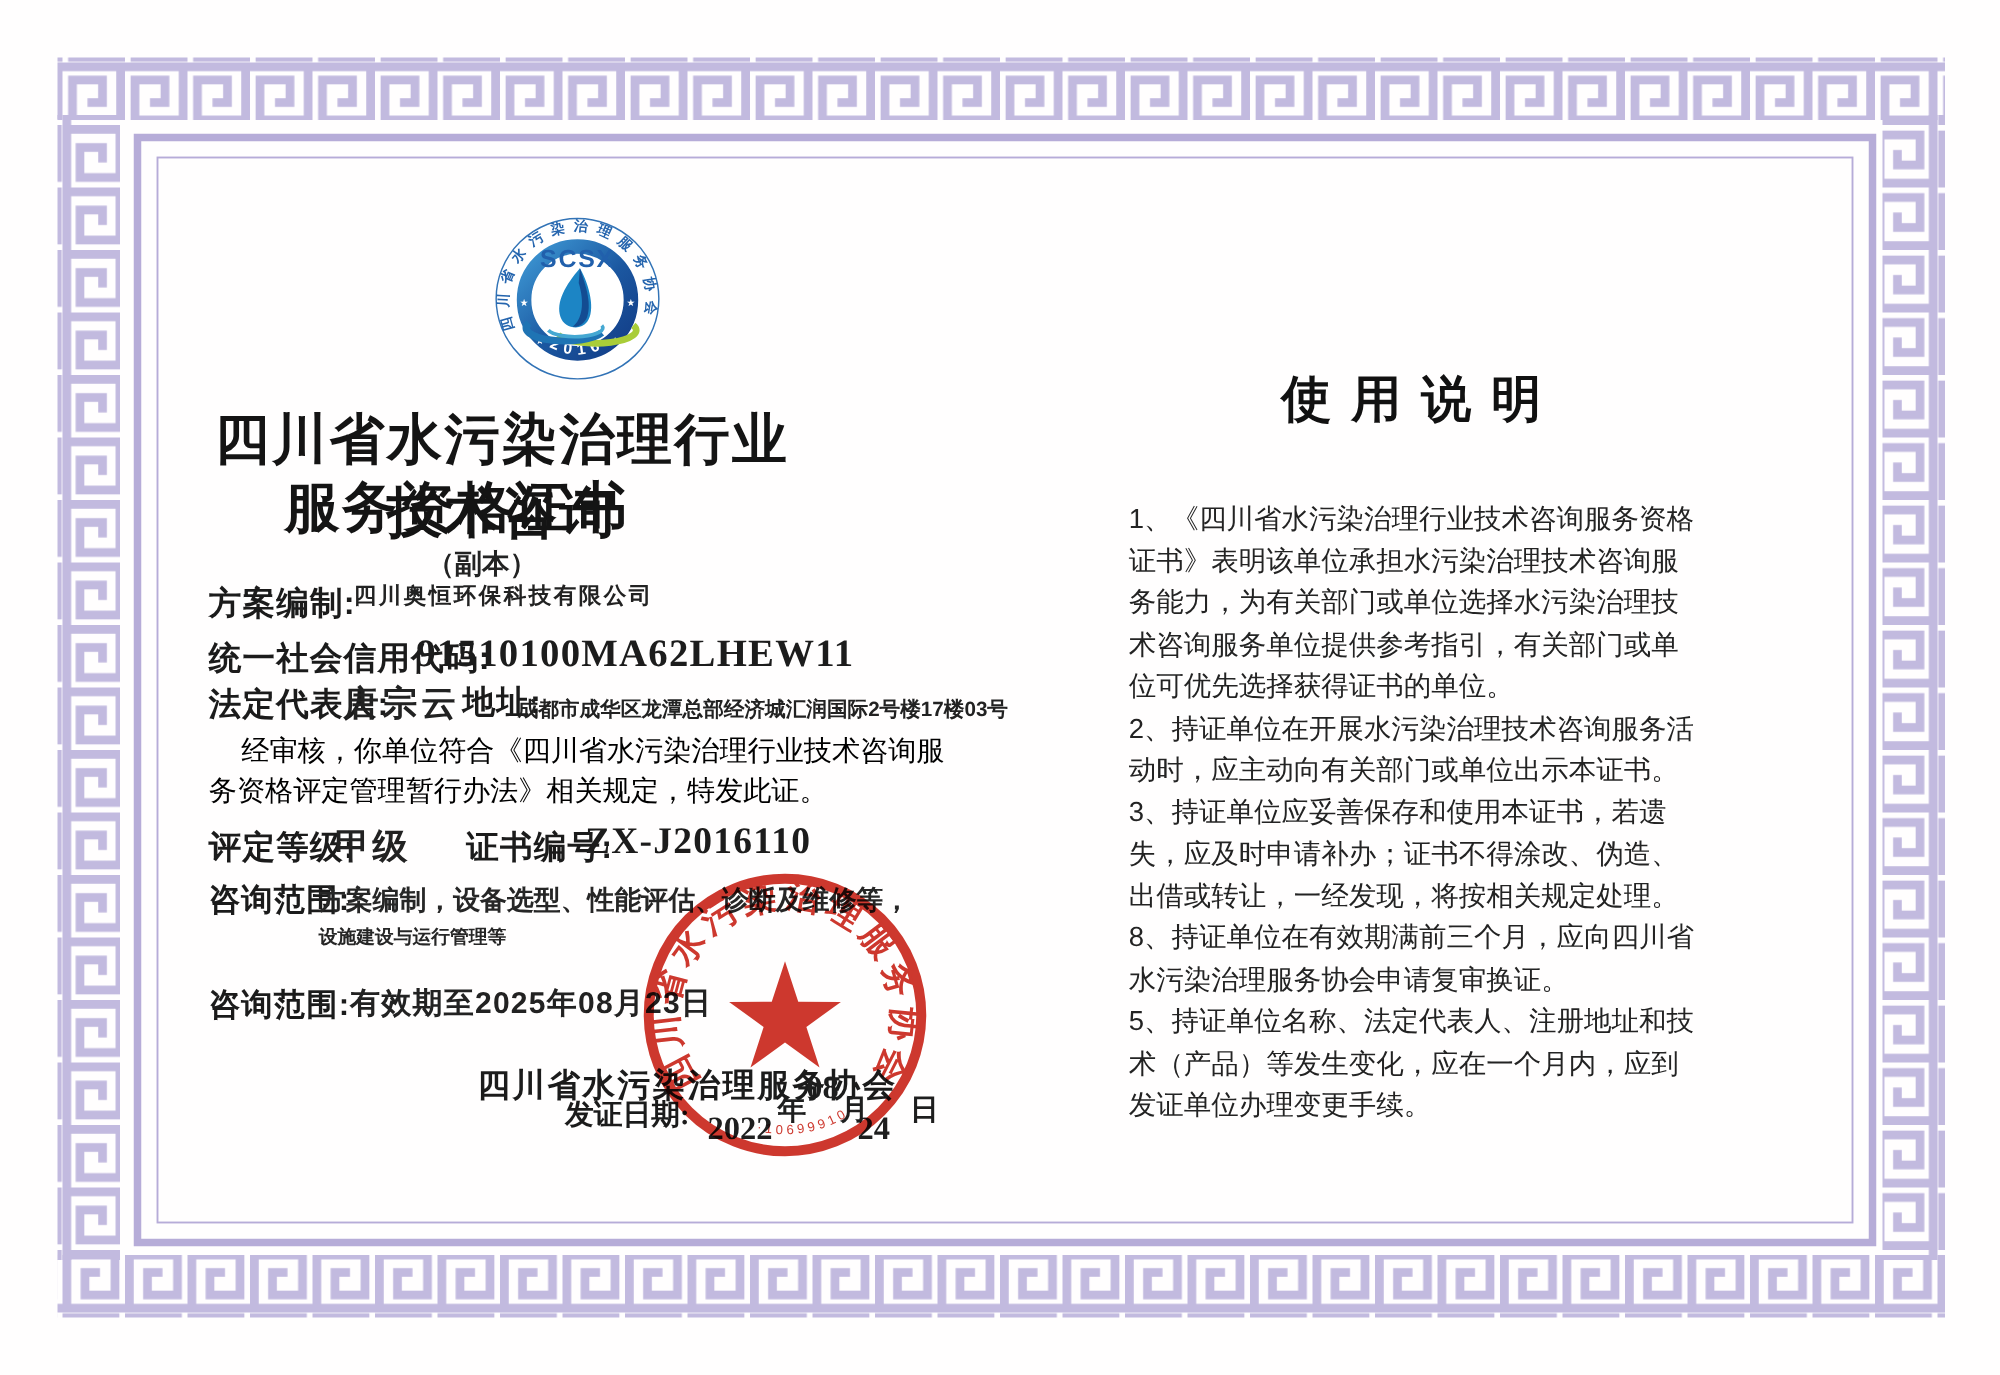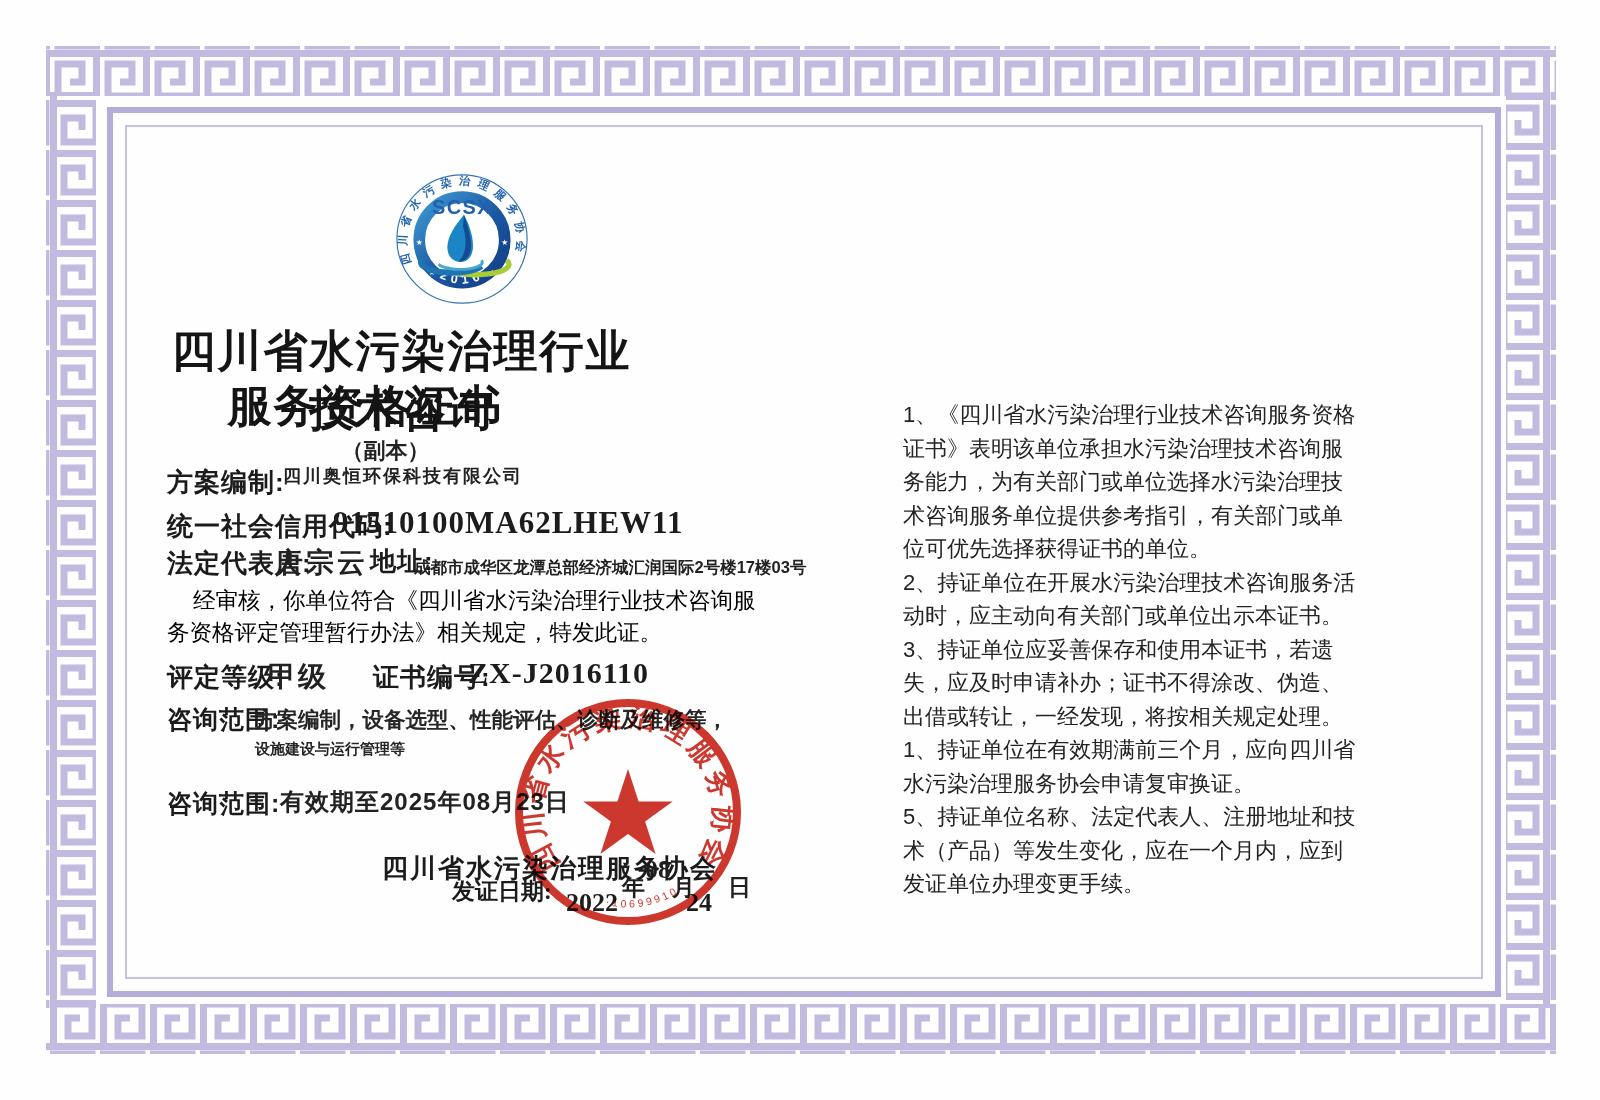--- a/index.html
+++ b/index.html
@@ -124,22 +124,23 @@
     <circle cx="118" cy="118" r="109" fill="none" stroke="#c9271c" stroke-width="8"></circle>
     <polygon points="118,75 128.6,107.4 162.7,107.5 135.1,127.6 145.6,160 118,140 90.4,160 100.9,127.6 73.3,107.5 107.4,107.4" fill="#c9271c"></polygon>
     <text font-size="27" font-weight="bold" fill="#c9271c" letter-spacing="5" font-family="Liberation Sans, sans-serif">
       <textPath href="#sealTopArc" startOffset="2">四川省水污染治理服务协会</textPath>
     </text>
     <text font-size="10.5" fill="#c9271c" letter-spacing="3" font-family="Liberation Sans, sans-serif">
       <textPath href="#sealBottomArc" startOffset="42">·10699910·</textPath>
     </text>
   </svg>
 
+  <div class="abs instr-title center" style="left:903px;top:292px;width:452px;padding-left:16px;box-sizing:border-box;">使用说明</div>
 
   <div class="abs" style="left:903px;top:398px;width:460px;">
     <p class="instr-item">1、《四川省水污染治理行业技术咨询服务资格证书》表明该单位承担水污染治理技术咨询服务能力，为有关部门或单位选择水污染治理技术咨询服务单位提供参考指引，有关部门或单位可优先选择获得证书的单位。</p>
     <p class="instr-item">2、持证单位在开展水污染治理技术咨询服务活动时，应主动向有关部门或单位出示本证书。</p>
     <p class="instr-item">3、持证单位应妥善保存和使用本证书，若遗失，应及时申请补办；证书不得涂改、伪造、出借或转让，一经发现，将按相关规定处理。</p>
-    <p class="instr-item">1、持证单位在有效期满前三个月，应向四川省水污染治理服务协会申请复审换证。</p>
+    <p class="instr-item">8、持证单位在有效期满前三个月，应向四川省水污染治理服务协会申请复审换证。</p>
     <p class="instr-item">5、持证单位名称、法定代表人、注册地址和技术（产品）等发生变化，应在一个月内，应到发证单位办理变更手续。</p>
   </div>
 
 </div>
 
 </body></html>

